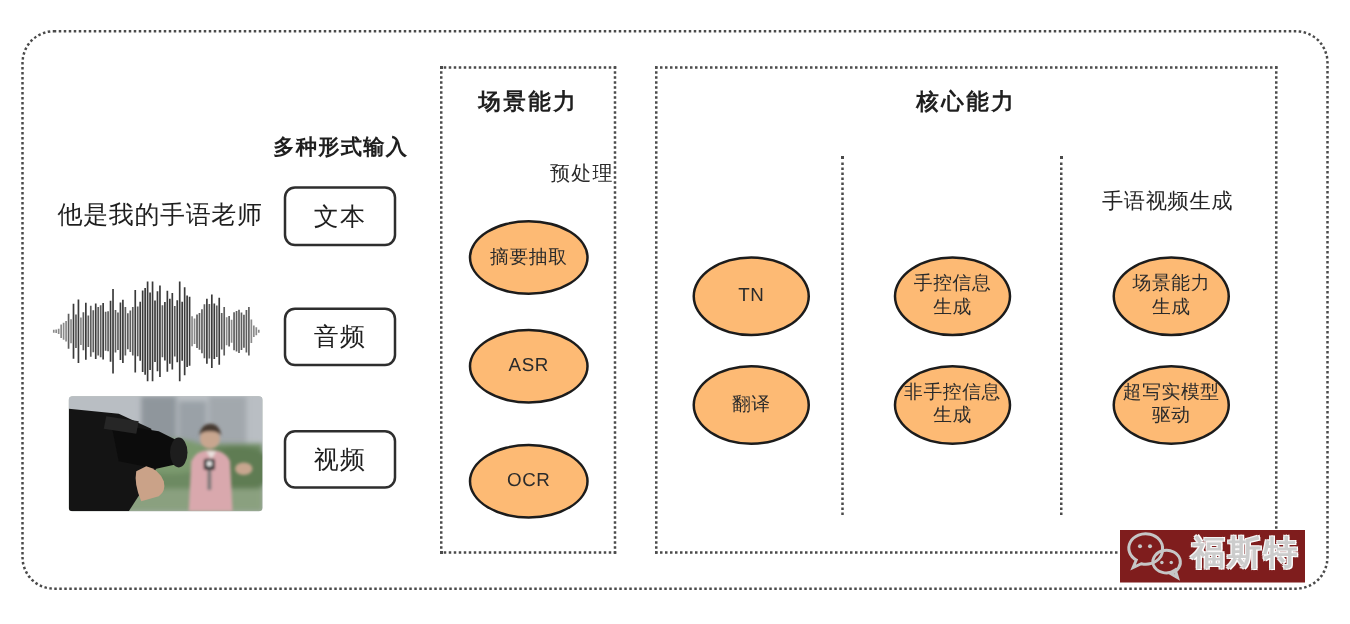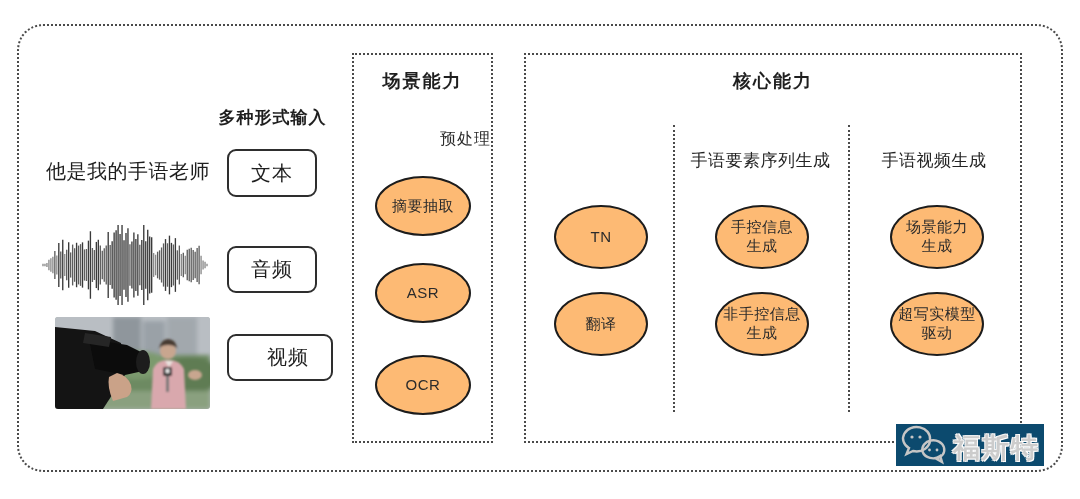--- a/index.html
+++ b/index.html
@@ -21,21 +21,21 @@
     font-size:20px;letter-spacing:0.5px;white-space:nowrap;
   }
   .mode-box{
     position:absolute;left:227px;width:86px;height:44px;
     border:2px solid #2e2e2e;border-radius:9px;background:#fff;
     display:flex;align-items:center;justify-content:center;
     font-size:20px;letter-spacing:1px;
   }
   .mode-text{top:149px;}
   .mode-audio{top:246px;height:43px;}
-  .mode-video{top:334px;height:43px;padding-left:16px;}
+  .mode-video{top:344px;height:43px;}
   .waveform{position:absolute;left:42px;top:223px;}
   .video-thumb{
     position:absolute;left:55px;top:317px;width:155px;height:92px;
     border-radius:3px;overflow:hidden;background:#aab3ae;
   }
   
   .panel{position:absolute;top:53px;border:2px dotted #4a4a4a;background:transparent;}
   .scene-panel{left:352px;width:137px;height:386px;}
   .core-panel{left:524px;width:494px;height:386px;}
   .panel-title{
@@ -66,22 +66,22 @@
   .cl-1{left:147px;width:175px;}
   .cl-2{left:322px;width:172px;}
   .core-panel .ellipse{width:90px;height:60px;}
   .row-0{top:150px;}
   .row-1{top:237px;}
   .ce-c0{left:28px;}
   .ce-c1{left:189px;}
   .ce-c2{left:364px;}
   
   .watermark{
-    position:absolute;left:896px;top:424px;display:flex;align-items:flex-end;
-    pointer-events:none;background:#0c4a6e;padding:0 4px;
+    position:absolute;left:896px;top:424px;display:flex;align-items:flex-start;
+    pointer-events:none;background:#7f1d1d;padding:0 4px;
   }
   .wm-text{
     font-size:27px;font-weight:bold;color:#cccccc;letter-spacing:2px;
     text-shadow:1px 1px 0 #ffffff,-1px -1px 0 #f2f2f2,1px -1px 0 #ffffff,-1px 1px 0 #e9e9e9;
     margin-left:3px;white-space:nowrap;
   }
 </style>
 </head>
 <body>
 
@@ -249,21 +249,20 @@
     <div class="ellipse se-2">
       <span>OCR</span>
     </div>
   </div>
 
   <div class="panel core-panel">
     <div class="panel-title">核心能力</div>
     <div class="v-sep sep-1"></div>
     <div class="v-sep sep-2"></div>
 
-    <div class="col-label cl-1">手语要素序列生成</div>
     <div class="col-label cl-2">手语视频生成</div>
 
     <div class="ellipse row-0 ce-c0">
       <span>TN</span>
     </div>
     <div class="ellipse row-1 ce-c0">
       <span>翻译</span>
     </div>
 
     <div class="ellipse row-0 ce-c1">

